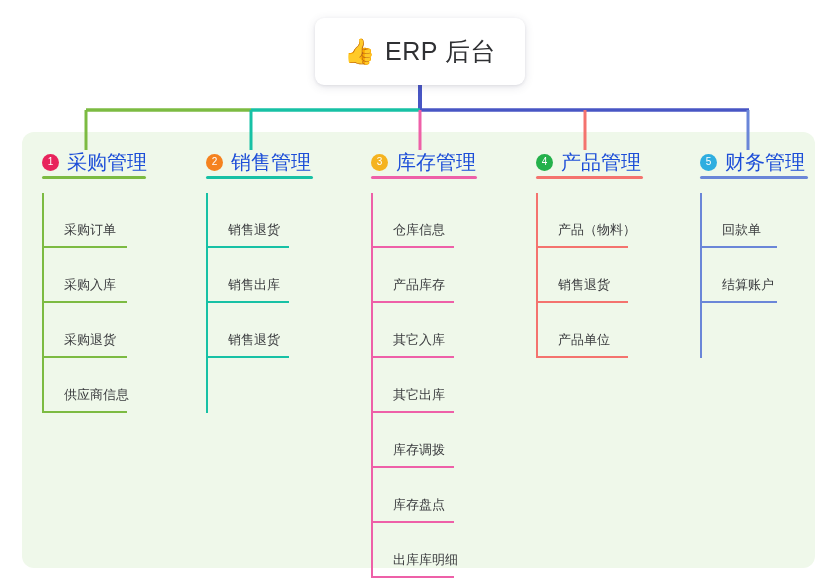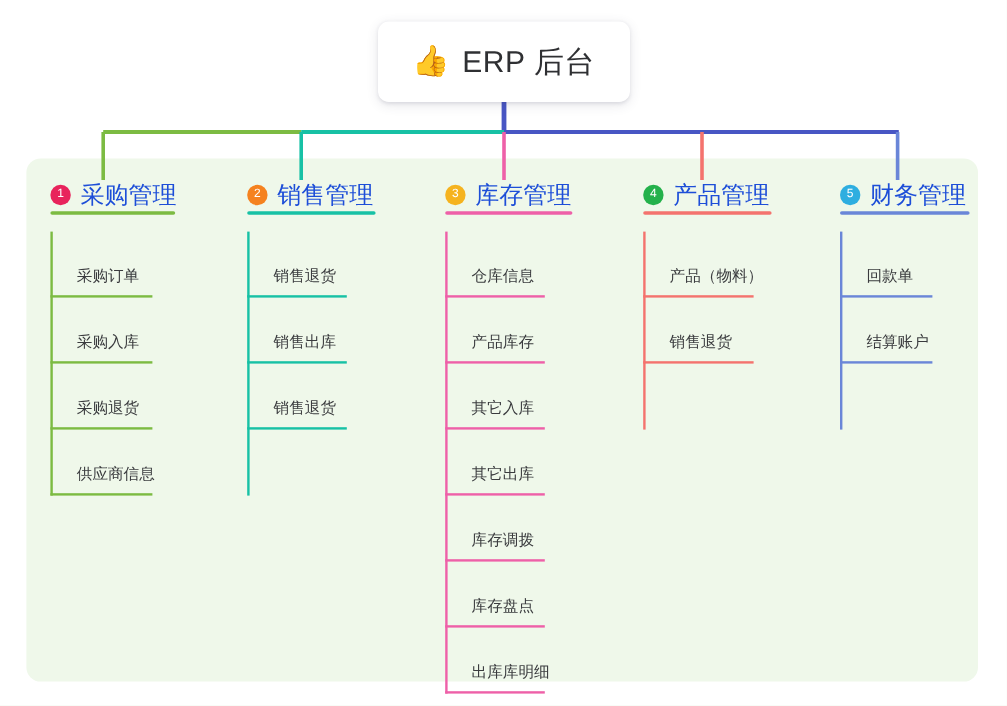--- a/index.html
+++ b/index.html
@@ -200,20 +200,24 @@
     <div class="items">
       <span class="spine" style="background: rgb(244, 115, 110); height: 165px;"></span>
       <div class="item">
         <span class="item-label">产品（物料）</span>
         <span class="item-rule" style="background: rgb(244, 115, 110); width: 92px;"></span>
       </div>
       <div class="item">
         <span class="item-label">销售退货</span>
         <span class="item-rule" style="background: rgb(244, 115, 110); width: 92px;"></span>
       </div>
+      <div class="item">
+        <span class="item-label">产品单位</span>
+        <span class="item-rule" style="background: rgb(244, 115, 110); width: 92px;"></span>
+      </div>
     </div>
   </div>
 
   <div class="col" id="col-4" style="left:700px;width:110px;">
     <div class="col-head">
       <span class="badge" style="background: rgb(46, 174, 224);">5</span>
       <span class="head-label">财务管理</span>
       <span class="head-rule" style="background: rgb(106, 134, 216); width: 108px;"></span>
     </div>
     <div class="items">

